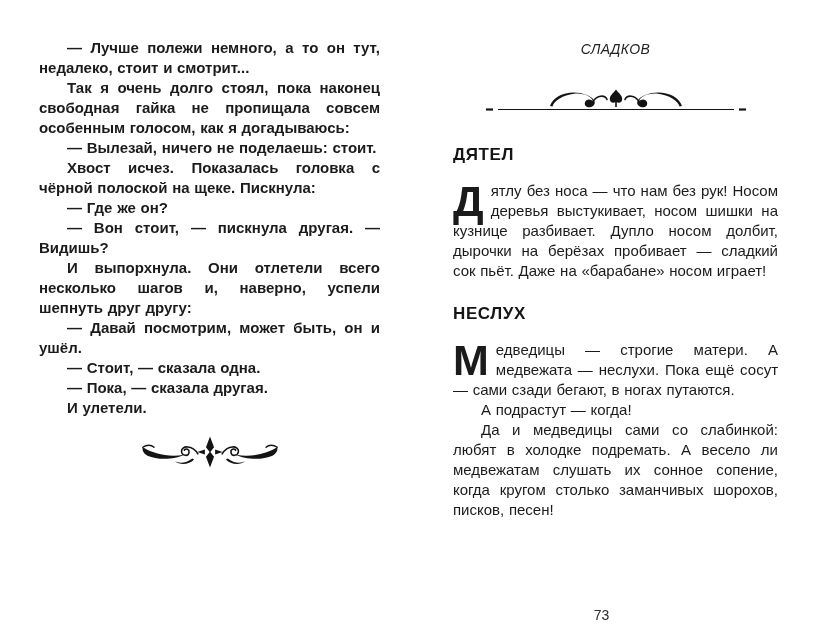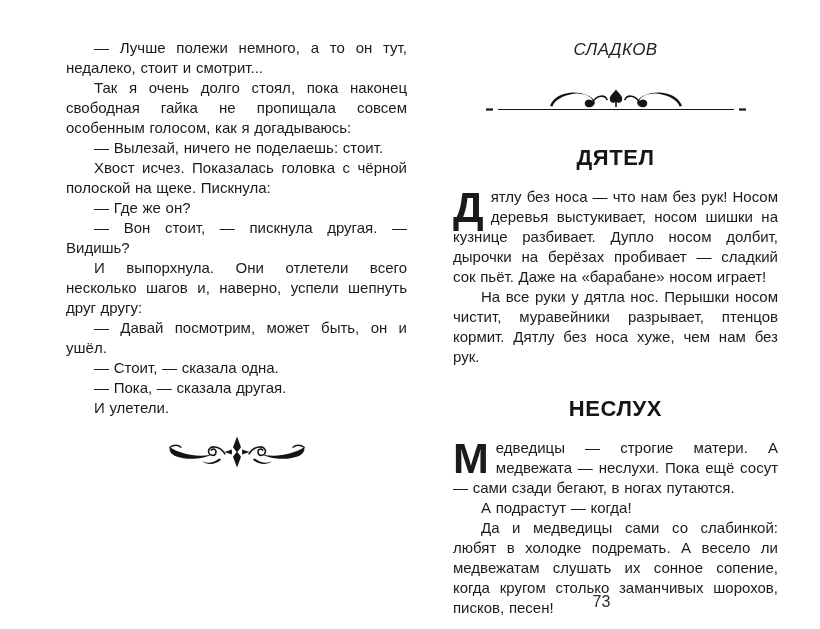--- a/index.html
+++ b/index.html
@@ -10,21 +10,21 @@
     font-family: "Liberation Sans", sans-serif;
     color: #1b1b1b;
   }
   .spread {
     position: relative;
     width: 820px; height: 629px;
     background: #ffffff;
     overflow: hidden;
   }
   .page { position: absolute; top: 38px; }
-  .page-left  { left: 66px;  width: 341px; }
+  .page-left  { left: 39px;  width: 341px; font-weight: bold; }
   .page-right { left: 453px; width: 325px; height: 585px; }
 
   p.body-text {
     margin: 0;
     font-size: 15px;
     line-height: 20px;
     text-align: justify;
     text-indent: 28px;
     word-spacing: 0.5px;
     color: #1b1b1b;
@@ -34,48 +34,47 @@
   .drop-cap {
     float: left;
     font-size: 43px;
     line-height: 37px;
     font-weight: 700;
     margin: 2px 7px 0 0;
   }
 
   .author-name {
     font-style: italic;
-    font-size: 17px;
+    font-size: 14px;
     line-height: 23px;
     letter-spacing: 0.4px;
     text-align: center;
     color: #222222;
   }
 
   .ornament-row { text-align: center; }
   .tailpiece-row { margin-top: 17px; }
   .headpiece-row { margin-top: 25px; }
 
   .story-title {
     margin: 25px 0 16px 0;
-    font-size: 22px;
+    font-size: 17px;
     font-weight: 700;
     letter-spacing: 0.6px;
-    text-align: center;
     color: #151515;
   }
-  .story-title.second { margin-top: 29px; }
+  .story-title.second { margin-top: 23px; }
 
   .page-number {
     position: absolute;
     left: -14px;
-    bottom: 12px;
+    bottom: 0;
     width: 100%;
     text-align: center;
-    font-size: 16px;
+    font-size: 14px;
     color: #2a2a2a;
   }
 </style>
 </head>
 <body>
 
 <div class="spread">
 
   <div class="page page-left">
     <p class="body-text">— Лучше полежи немного, а то он тут, недалеко, стоит и смотрит...</p>
@@ -130,21 +129,20 @@
         <use href="#hw" transform="translate(264,0) scale(-1,1)"></use>
         <path d="M132 3.5 C 135 7.5 138.2 9.5 138.2 13 C 138.2 16.2 135.5 17.6 132 16 C 128.5 17.6 125.8 16.2 125.8 13 C 125.8 9.5 129 7.5 132 3.5 Z" fill="#141414"></path>
         <path d="M132 16 L132 21" stroke="#141414" stroke-width="1.6"></path>
       </svg>
     </div>
 
     <h2 class="story-title">ДЯТЕЛ</h2>
     <p class="body-text no-indent">
       <span class="drop-cap">Д</span><span>ятлу без носа — что нам без рук! Носом деревья выстукивает, носом шишки на кузнице разбивает. Дупло носом долбит, дырочки на берёзах пробивает — сладкий сок пьёт. Даже на «барабане» носом играет!</span>
     </p>
-    <p class="body-text">На все руки у дятла нос. Перышки носом чистит, муравейники разрывает, птенцов кормит. Дятлу без носа хуже, чем нам без рук.</p>
 
     <h2 class="story-title second">НЕСЛУХ</h2>
     <p class="body-text no-indent">
       <span class="drop-cap">М</span><span>едведицы — строгие матери. А медвежата — неслухи. Пока ещё сосут — сами сзади бегают, в ногах путаются.</span>
     </p>
     <p class="body-text">А подрастут — когда!</p>
     <p class="body-text">Да и медведицы сами со слабинкой: любят в холодке подремать. А весело ли медвежатам слушать их сонное сопение, когда кругом столько заманчивых шорохов, писков, песен!</p>
 
     <div class="page-number">73</div>
   </div>

